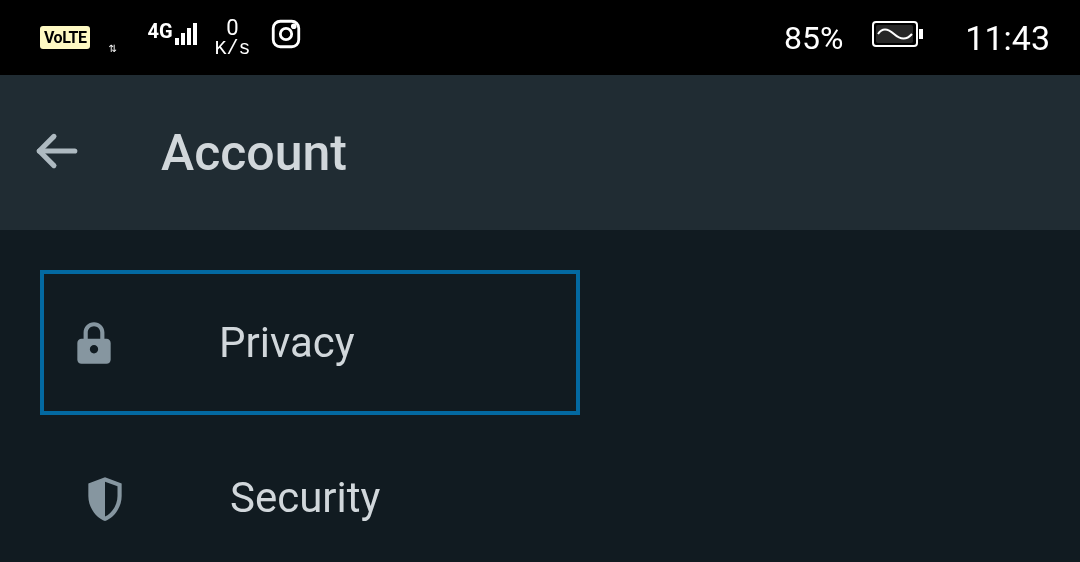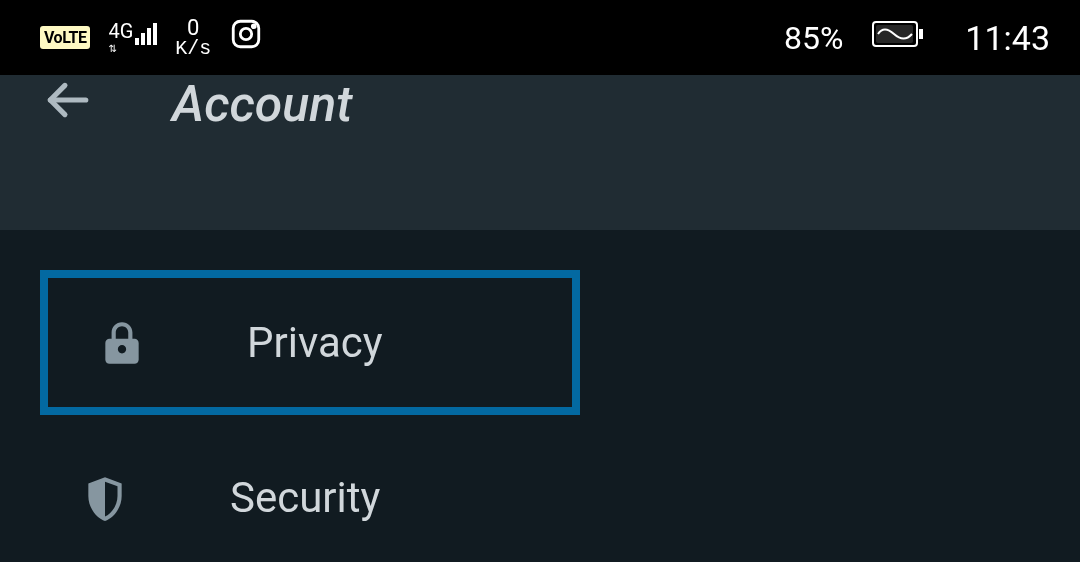--- a/index.html
+++ b/index.html
@@ -39,23 +39,24 @@
       border-radius: 3px;
       letter-spacing: -0.5px;
     }
     .signal-group {
       display: flex;
       align-items: flex-start;
       gap: 2px;
     }
     .fourg {
       font-size: 20px;
-      font-weight: normal;
+      font-weight: bold;
       line-height: 1;
       margin-bottom: 2px;
+      margin-left: 39px;
     }
     .signal-bars {
       display: flex;
       align-items: flex-end;
       gap: 2px;
       height: 24px;
     }
     .bar {
       width: 4px;
       background: #fff;
@@ -92,24 +93,23 @@
       height: 30px;
     }
     .clock {
       font-size: 34px;
       margin-left: 10px;
     }
     .app-bar {
       height: 155px;
       background: #202c33;
       display: flex;
-      align-items: flex-start;
-      padding-left: 42px;
+      align-items: center;
+      padding-left: 31px;
       gap: 80px;
-      font-style: italic;
     }
     .back-arrow svg {
       width: 50px;
       height: 50px;
     }
     .app-title {
       color: #d1d7db;
       font-size: 50px;
       font-weight: 500;
     }
@@ -117,24 +117,24 @@
       padding-top: 40px;
     }
     .menu-item {
       display: flex;
       align-items: center;
       height: 145px;
       padding-left: 75px;
       gap: 95px;
     }
     .menu-item.highlighted {
-      border: 8px solid #0369a1;
+      border: 4px solid #0369a1;
       margin-left: 40px;
       margin-right: 500px;
-      padding-left: 44px;
+      padding-left: 20px;
     }
     .menu-icon {
       width: 60px;
       display: flex;
       justify-content: center;
     }
     .menu-icon svg {
       width: 50px;
       height: 50px;
     }

